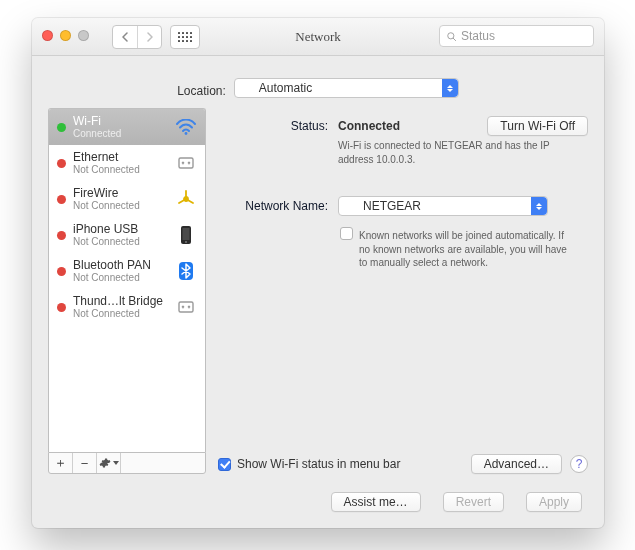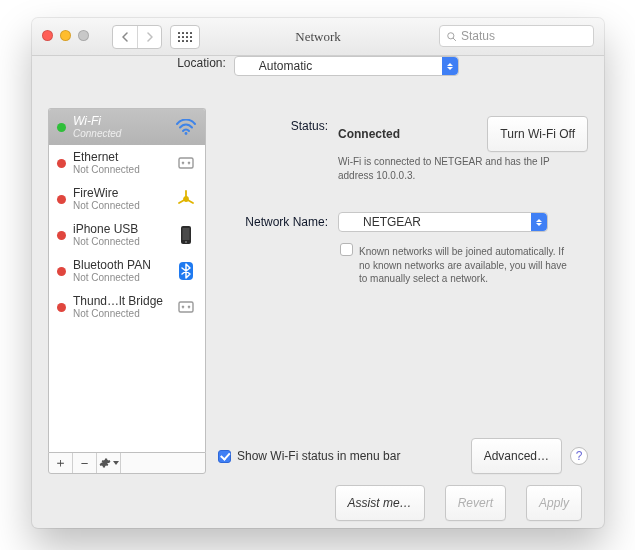--- a/index.html
+++ b/index.html
@@ -15,65 +15,65 @@
     .navseg .sbtn{width:24px;height:22px;display:flex;align-items:center;justify-content:center;color:#888;}
     .navseg .sbtn+.sbtn{border-left:1px solid #d6d6d6;}
     .gridbtn{position:absolute;left:138px;top:7px;width:30px;height:24px;border:1px solid #c8c8c8;border-radius:4px;background:#fff;display:flex;align-items:center;justify-content:center;}
     .grid9{display:grid;grid-template-columns:repeat(4,2px);grid-template-rows:repeat(3,2px);gap:2px;}
     .grid9 i{display:block;width:2px;height:2px;background:#555;border-radius:0.5px;}
     .title{position:absolute;left:0;right:0;text-align:center;font-size:13px;color:#4a4a4a;top:11px;pointer-events:none;font-family:Liberation Serif, serif;}
     .search{position:absolute;right:10px;top:7px;width:155px;height:22px;border:1px solid #d0d0d0;border-radius:4px;background:#fff;display:flex;align-items:center;padding:0 6px;color:#9a9a9a;}
     .search svg{width:11px;height:11px;margin-right:4px;flex:none;}
     .search span{font-size:12px;}
     
-    .locrow{height:42px;display:flex;align-items:flex-start;justify-content:center;gap:8px;}
+    .locrow{height:42px;display:flex;align-items:flex-end;justify-content:center;gap:8px;}
     .locrow .lbl{font-size:12px;color:#333;}
     .popup{height:20px;border:1px solid #c7c7c7;border-radius:4px;background:#fff;display:flex;align-items:center;position:relative;font-size:12px;}
     .popup .val{padding:0 24px;white-space:nowrap;}
     .popup .cap{width:16px;align-self:stretch;border-left:none;border-top-right-radius:4px;border-bottom-right-radius:4px;background:#3f7ff5;display:flex;flex-direction:column;align-items:center;justify-content:center;gap:1px;}
     .popup .cap::before,.popup .cap::after{content:"";width:0;height:0;border-left:3px solid transparent;border-right:3px solid transparent;}
     .popup .cap::before{border-bottom:3px solid #fff;}
     .popup .cap::after{border-top:3px solid #fff;}
     .locrow .popup{width:225px;}
     
     .main{position:absolute;left:16px;right:16px;top:90px;bottom:54px;display:flex;gap:12px;}
     
     .side{width:158px;height:100%;display:flex;flex-direction:column;}
     .listwrap{flex:1;background:#fff;border:1px solid #bfbfbf;border-bottom:none;border-top-left-radius:3px;border-top-right-radius:3px;overflow:hidden;}
     .row{height:36px;display:flex;align-items:center;padding:0 8px 0 8px;gap:7px;border-bottom:0;}
-    .row.sel{background:linear-gradient(#c3c3c3,#b4b4b4);color:#fff;font-style:italic;}
+    .row.sel{background:linear-gradient(#c3c3c3,#b4b4b4);color:#fff;}
     .dot{width:9px;height:9px;border-radius:50%;flex:none;}
     .dot.green{background:#2fbf3a;} .dot.red{background:#e0463e;}
     .txts{flex:1;min-width:0;line-height:1.1;}
     .nm{font-size:12px;white-space:nowrap;overflow:hidden;text-overflow:ellipsis;}
     .st{font-size:10px;color:#8d8d8d;white-space:nowrap;}
     .row.sel .st{color:#eee;}
     .ricon{width:22px;height:22px;flex:none;display:flex;align-items:center;justify-content:center;}
     .sidetools{height:22px;border:1px solid #bfbfbf;background:#fafafa;display:flex;align-items:stretch;border-bottom-left-radius:3px;border-bottom-right-radius:3px;}
     .tool{width:24px;display:flex;align-items:center;justify-content:center;border-right:1px solid #cfcfcf;color:#444;font-size:13px;}
     .tool:last-child{border-right:none;}
     
     .pane{flex:1;height:100%;position:relative;}
     .field{display:flex;align-items:flex-start;}
     .flabel{width:120px;text-align:right;font-size:12px;padding-right:10px;padding-top:3px;color:#0f172a;}
     .fval{flex:1;}
     .statusline{display:flex;align-items:center;gap:12px;}
     .bold{font-weight:600;}
-    .btn{height:36px;border:1px solid #c7c7c7;border-radius:4px;background:linear-gradient(#ffffff,#f3f3f3);font-size:12px;padding:0 12px;display:inline-flex;align-items:center;justify-content:center;box-shadow:0 0.5px 0 rgba(0,0,0,0.05);}
+    .btn{height:20px;border:1px solid #c7c7c7;border-radius:4px;background:linear-gradient(#ffffff,#f3f3f3);font-size:12px;padding:0 12px;display:inline-flex;align-items:center;justify-content:center;box-shadow:0 0.5px 0 rgba(0,0,0,0.05);margin-left:12px;}
     .btn.disabled{color:#b0b0b0;}
     .desc{font-size:10px;color:#606060;line-height:1.35;margin-top:3px;}
     .netpopup{width:210px;}
     .chk{display:flex;align-items:flex-start;gap:6px;}
     .cbox{width:13px;height:13px;border:1px solid #b5b5b5;border-radius:3px;background:#fff;display:inline-flex;align-items:center;justify-content:center;flex:none;margin-top:1px;}
     .cbox.on{background:#3f7ff5;border-color:#2f68d8;}
     .cbox.on::after{content:"";width:4px;height:7px;border:solid #fff;border-width:0 2px 2px 0;transform:rotate(42deg) translate(-0.5px,-1px);}
     .bottombar{position:absolute;left:0;right:0;bottom:0;display:flex;align-items:center;}
     .help{width:18px;height:18px;border-radius:50%;border:1px solid #bcbcbc;background:#fff;color:#6b6bd8;font-size:12px;display:flex;align-items:center;justify-content:center;margin-left:8px;}
     
-    .footer{position:absolute;left:0;right:0;bottom:0;height:44px;border-top:1px solid rgba(0,0,0,0);display:flex;align-items:flex-start;justify-content:flex-end;gap:20px;padding:0 22px 10px 0;font-style:italic;}
+    .footer{position:absolute;left:0;right:0;bottom:0;height:44px;border-top:1px solid rgba(0,0,0,0);display:flex;align-items:center;justify-content:flex-end;gap:10px;padding:0 22px 10px 0;}
   </style>
 </head>
 <body>
 
 <div class="window">
 
   <div class="titlebar">
     <div class="traffic">
       <div class="tl red"></div>
       <div class="tl yel"></div>

